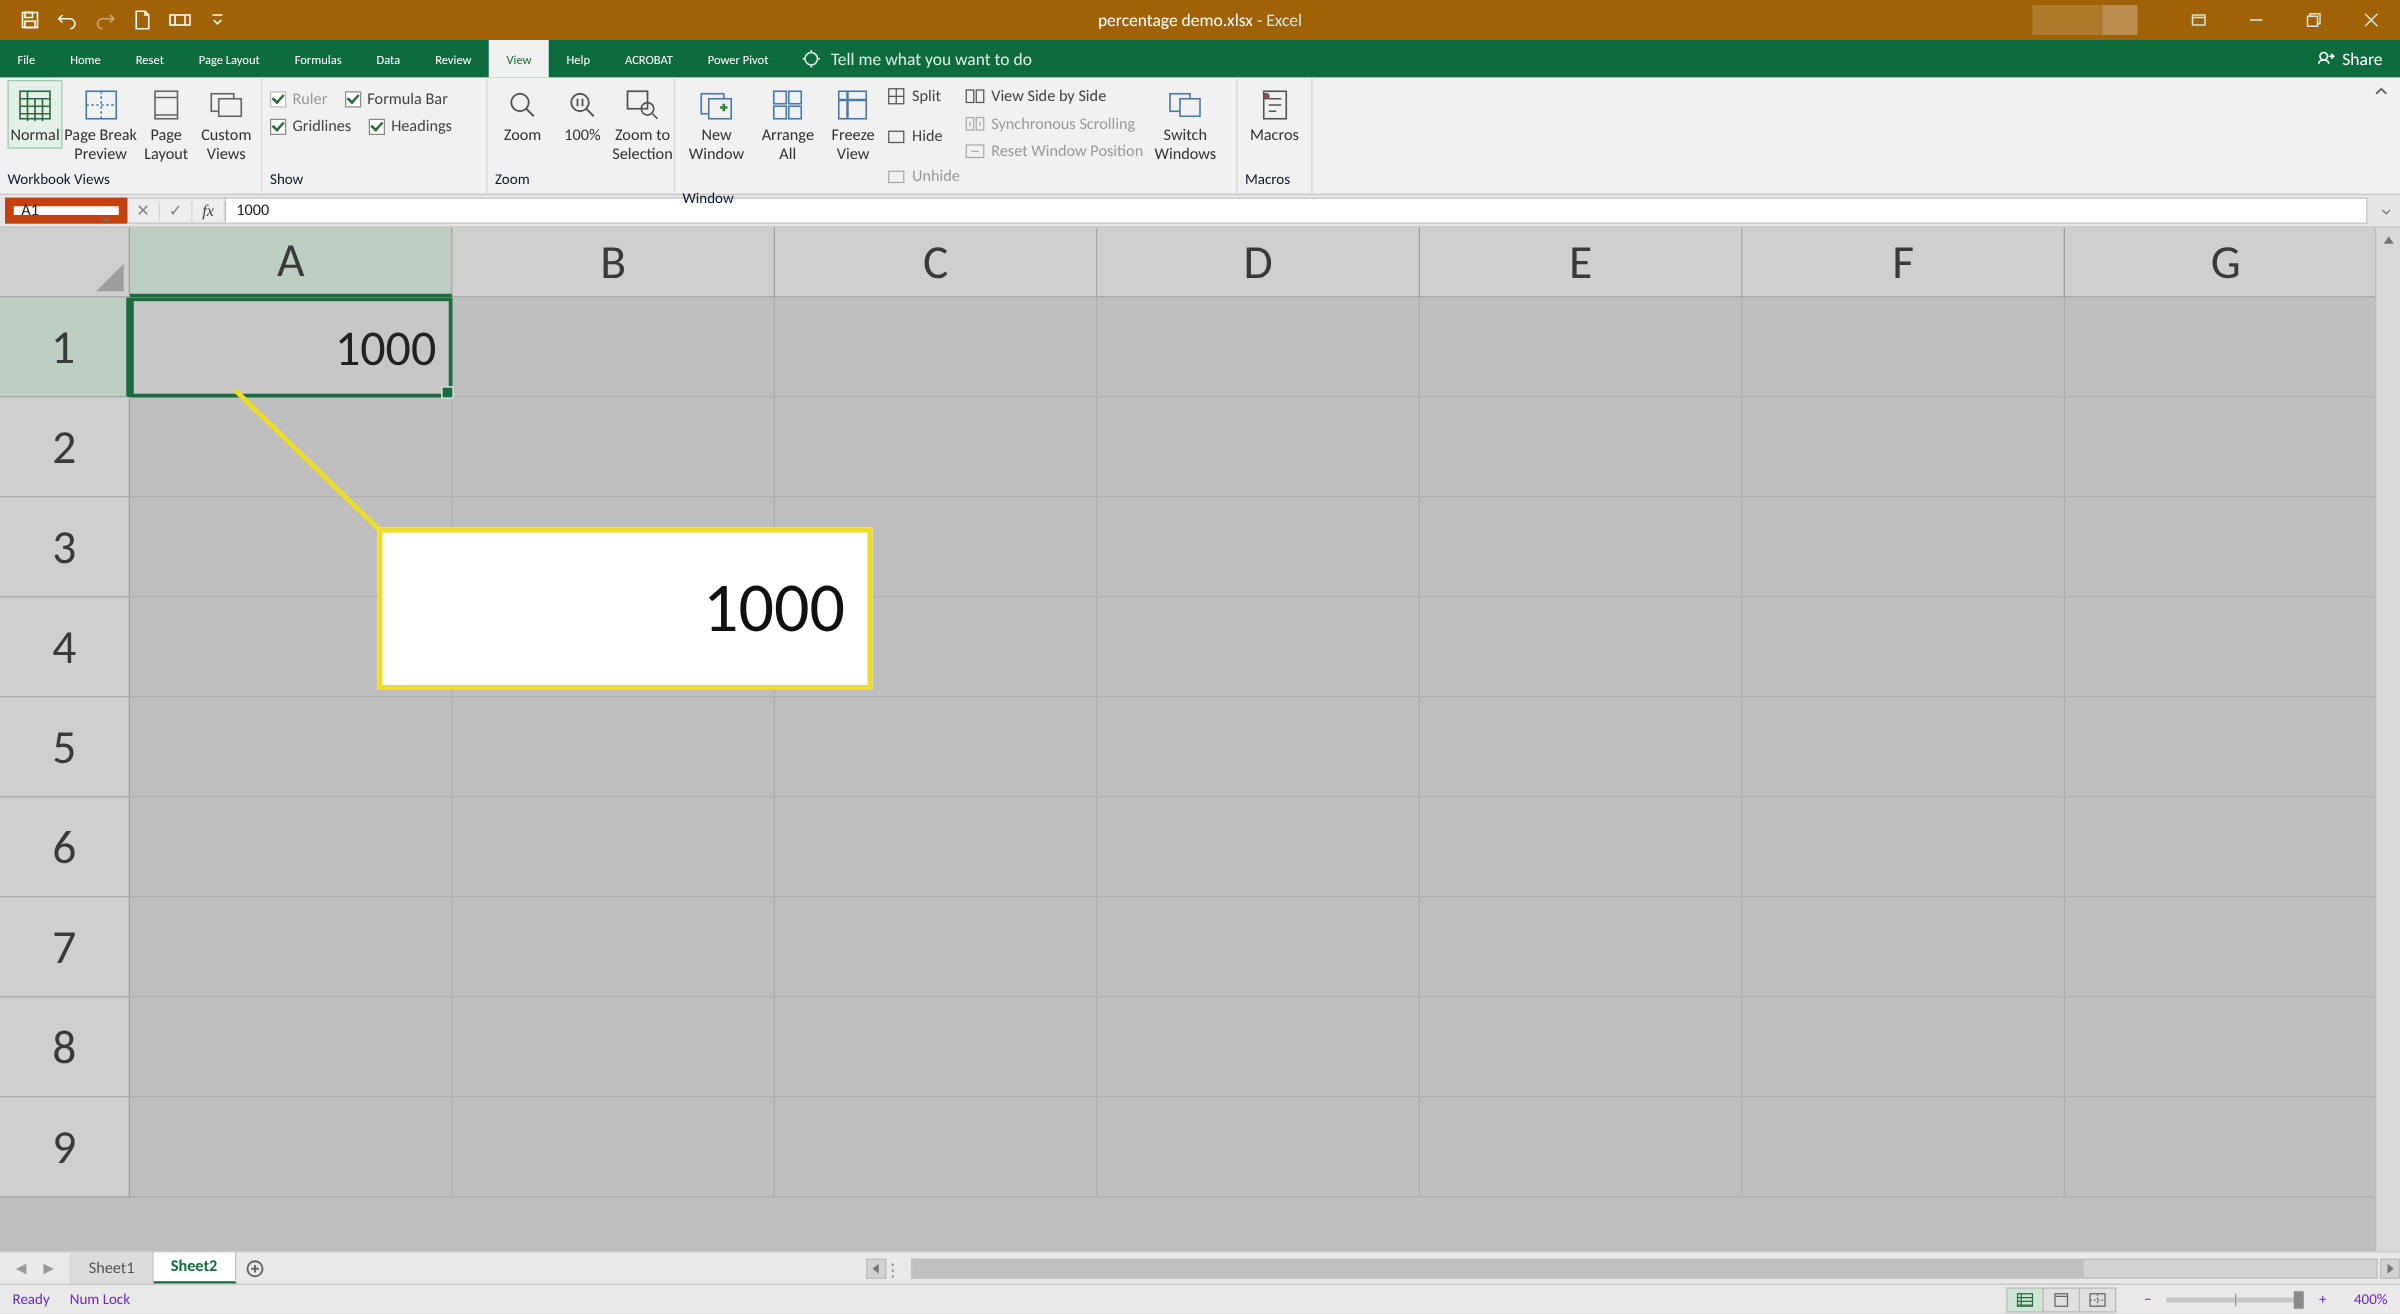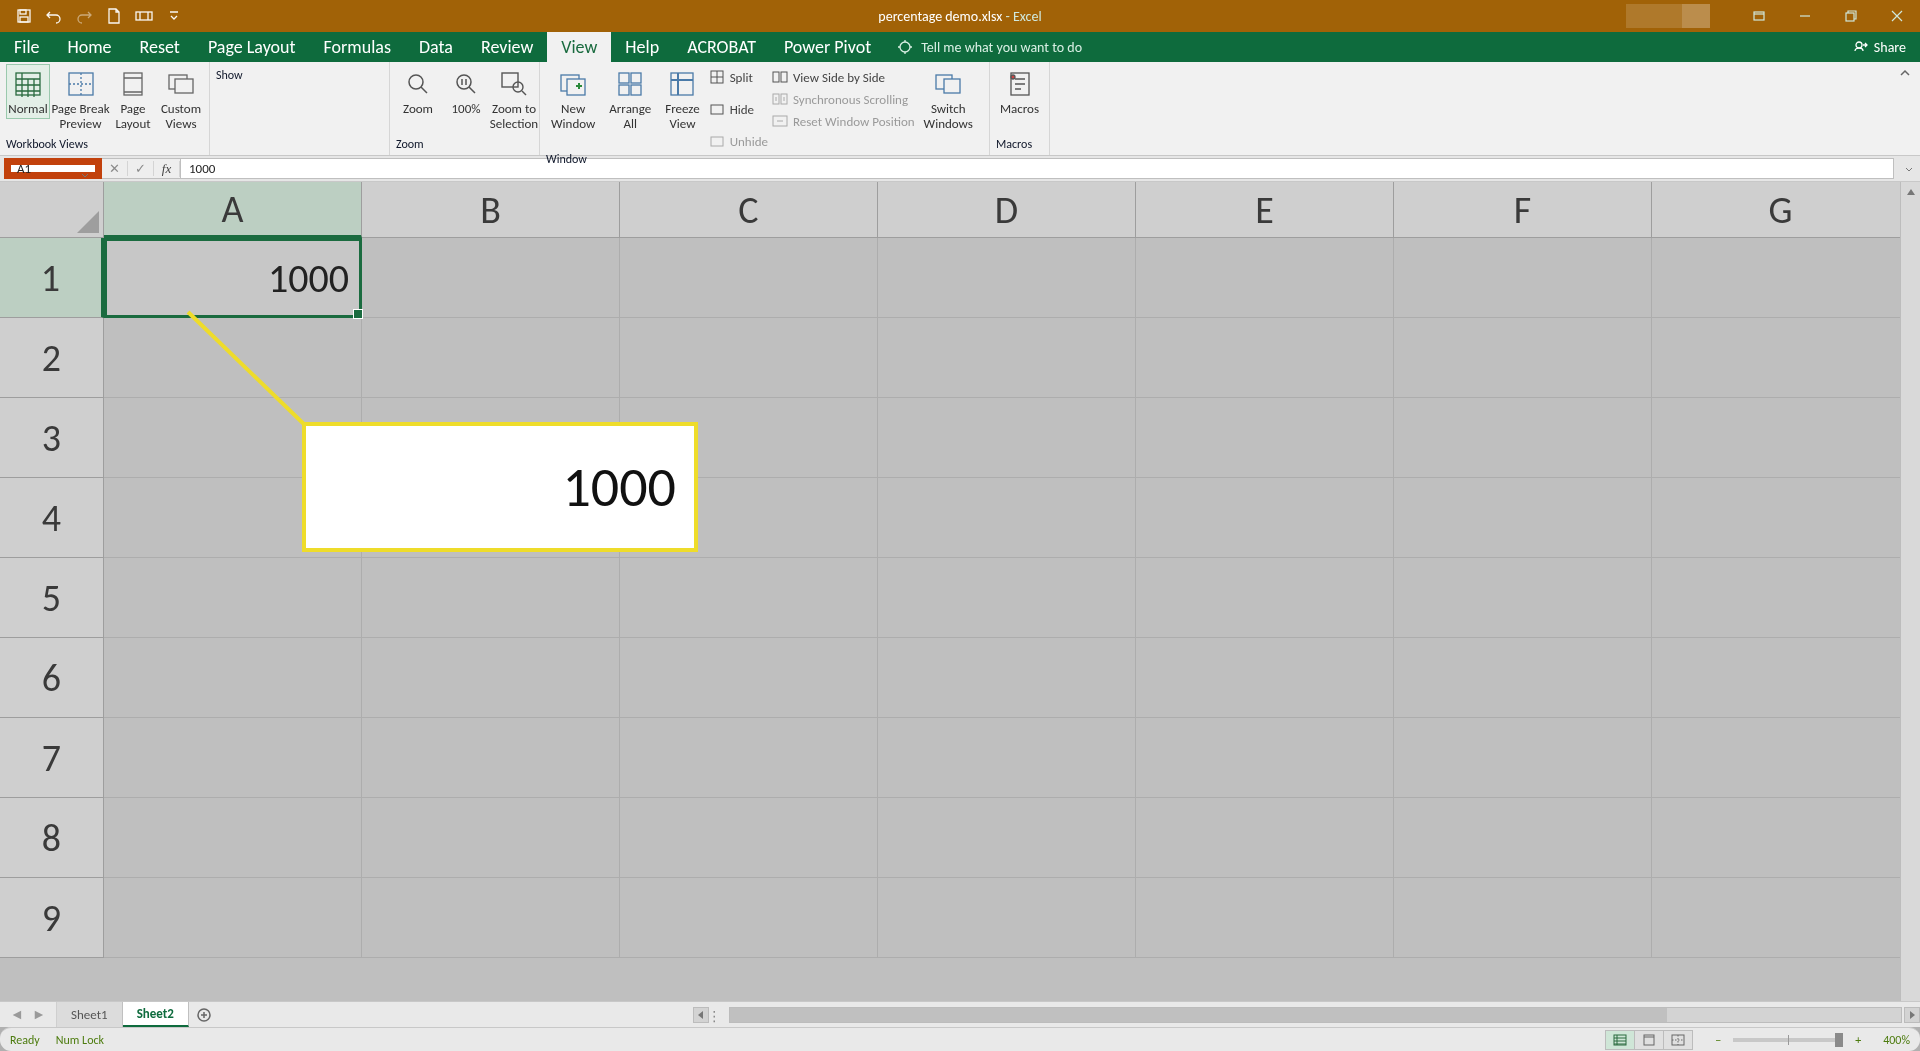--- a/index.html
+++ b/index.html
@@ -17,21 +17,21 @@
 #title-text .app{color:#d0e8dc;}
 #winctrls{position:absolute;right:0;top:0;height:32px;display:flex;align-items:stretch;}
 #winctrls .wbtn{width:46px;display:flex;align-items:center;justify-content:center;cursor:pointer;}
 #winctrls svg{stroke:#d0e8dc;}
 #acctbox{position:absolute;right:210px;top:4px;height:24px;width:84px;display:flex;}
 #acctbox .a{flex:1;background:rgba(255,255,255,.15);}
 #acctbox .b{width:28px;background:rgba(255,255,255,.28);}
 
 
 #tabs{height:30px;background:#0e6b3d;display:flex;align-items:stretch;color:#fff;position:relative;}
-.tab{padding:0 14px;display:flex;align-items:center;font-size:18px;cursor:pointer;white-space:nowrap;}
+.tab{padding:0 14px;display:flex;align-items:center;font-size:10px;cursor:pointer;white-space:nowrap;}
 .tab.file{background:#0e6b3d;}
 .tab.active{background:#f1f1f1;color:#1a6b3f;}
 #tellme-wrap{display:flex;align-items:center;margin-left:12px;gap:8px;color:#d9efe4;}
 #tellme-wrap svg{stroke:#d9efe4;}
 #share{position:absolute;right:14px;top:0;bottom:0;display:flex;align-items:center;gap:6px;font-size:14px;cursor:pointer;}
 #share svg{stroke:#fff;}
 
 
 #ribbon{height:94px;background:#f1f1f1;border-bottom:1px solid #c8c8c8;display:flex;position:relative;}
 .group{border-right:1px solid #d6d6d6;display:flex;flex-direction:column;padding:2px 6px 0 6px;}
@@ -87,21 +87,21 @@
 #addsheet{width:30px;display:flex;align-items:center;justify-content:center;cursor:pointer;}
 #hscroll{flex:1;display:flex;align-items:center;margin-left:auto;position:relative;}
 #hscroll .track{position:absolute;right:18px;left:30%;height:16px;top:5px;background:#d3d3d3;border:1px solid #bcbcbc;}
 #hscroll .thumb{position:absolute;left:0;top:0;bottom:0;width:80%;background:#c0c0c0;}
 #hscroll .btn{position:absolute;top:5px;width:16px;height:16px;background:#d3d3d3;border:1px solid #bcbcbc;display:flex;align-items:center;justify-content:center;}
 #hscroll .btn.l{right:calc(70% + 20px);left:auto;}
 #hscroll .btn.r{right:0;}
 #hscroll .dots{position:absolute;left:calc(30% - 22px);top:6px;color:#888;}
 
 
-#status{position:absolute;left:0;right:0;bottom:0;height:24px;background:#e9e9e9;border-top:1px solid #c8c8c8;display:flex;align-items:center;font-size:12px;color:#4d7c0f;padding:0 10px;gap:16px;border-radius:11px;}
+#status{position:absolute;left:0;right:0;bottom:0;height:24px;background:#e9e9e9;border-top:1px solid #c8c8c8;display:flex;align-items:center;font-size:12px;color:#6d28d9;padding:0 10px;gap:16px;}
 #status .spacer{flex:1;}
 #viewbtns{display:flex;align-items:center;}
 #viewbtns .vb{width:30px;height:20px;border:1px solid #bcbcbc;margin-left:-1px;display:flex;align-items:center;justify-content:center;cursor:pointer;background:#e0e0e0;}
 #viewbtns .vb.active{background:#cfe6d7;}
 #zoomslider{display:flex;align-items:center;gap:6px;}
 #zoomslider .zbtn{width:18px;height:18px;display:flex;align-items:center;justify-content:center;cursor:pointer;}
 #zoomslider .track{width:110px;height:4px;background:#c8c8c8;position:relative;}
 #zoomslider .track .mid{position:absolute;left:50%;top:-3px;width:1px;height:10px;background:#999;}
 #zoomslider .track .thumb{position:absolute;right:0;top:-5px;width:8px;height:14px;background:#8a8a8a;}
 </style>
@@ -246,20 +246,42 @@
             </svg>
           </div>
         <div class="lbl">Custom
 Views</div>
       </div>
     </div>
     <div class="group-label">Workbook Views</div>
   </div>
 
   <div class="group" style="width:180px;padding-top:6px">
+    <div class="group-body" style="flex-direction:column;gap:0;align-items:flex-start">
+      <div style="display:flex;gap:14px">
+        <div class="chk dis">
+            <span class="box ck"></span>
+            <span>Ruler</span>
+          </div>
+        <div class="chk">
+            <span class="box ck"></span>
+            <span>Formula Bar</span>
+          </div>
+      </div>
+      <div style="display:flex;gap:14px">
+        <div class="chk">
+            <span class="box ck"></span>
+            <span>Gridlines</span>
+          </div>
+        <div class="chk">
+            <span class="box ck"></span>
+            <span>Headings</span>
+          </div>
+      </div>
+    </div>
     <div class="group-label">Show</div>
   </div>
 
   <div class="group" style="width:150px">
     <div class="group-body">
       <div class="bigbtn">
           <div class="ic">
             <svg width="26" height="26" viewBox="0 0 26 26" fill="none" stroke="#555" stroke-width="1.5">
               <circle cx="11" cy="11" r="7"></circle>
               <path d="M16 16l6 6"></path>

